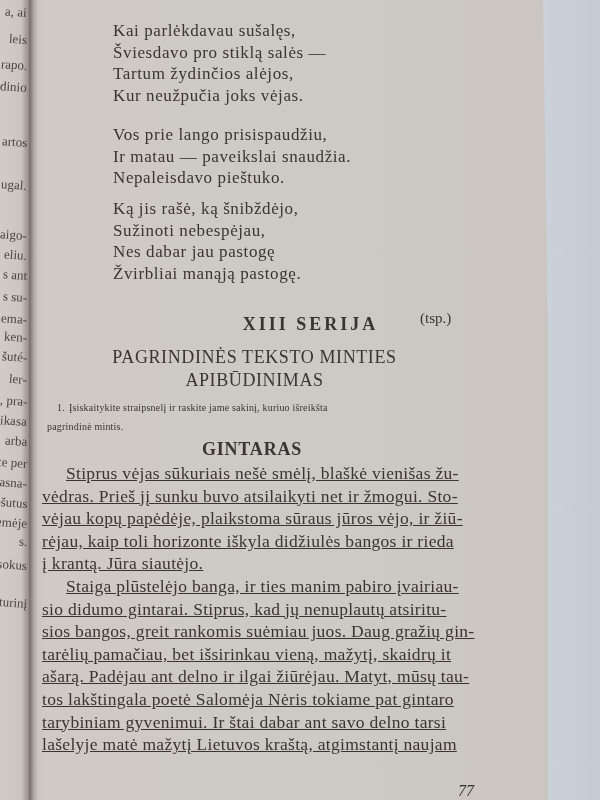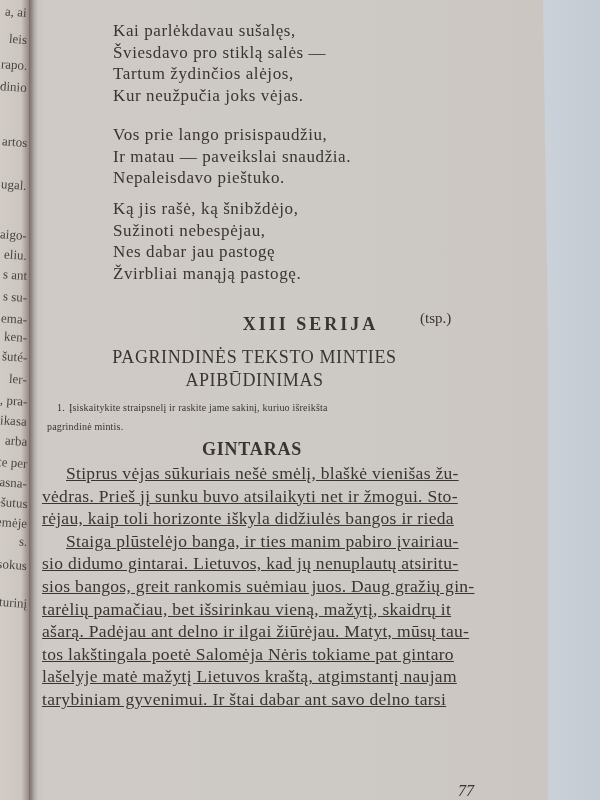--- a/index.html
+++ b/index.html
@@ -134,24 +134,26 @@
 <div class="task text">
   <div style="padding-left:10px;"><span class="num">1.</span><span>Įsiskaitykite straipsnelį ir raskite jame sakinį, kuriuo išreikšta</span></div>
   <div>pagrindinė mintis.</div>
 </div>
 
 <div class="story-title text">GINTARAS</div>
 
 <div class="body-text text" id="story-body">
     <span class="ln indent">Stiprus vėjas sūkuriais nešė smėlį, blaškė vienišas žu-</span>
     <span class="ln">vėdras. Prieš jį sunku buvo atsilaikyti net ir žmogui. Sto-</span>
+    <span class="ln">vėjau kopų papėdėje, plaikstoma sūraus jūros vėjo, ir žiū-</span>
     <span class="ln">rėjau, kaip toli horizonte iškyla didžiulės bangos ir rieda</span>
+    <span class="ln">į krantą. Jūra siautėjo.</span>
     <span class="ln indent">Staiga plūstelėjo banga, ir ties manim pabiro įvairiau-</span>
-    <span class="ln">sio didumo gintarai. Lietuvos, kad jų nenuplautų atsiritu-</span>
+    <span class="ln">sio didumo gintarai. Stiprus, kad jų nenuplautų atsiritu-</span>
     <span class="ln">sios bangos, greit rankomis suėmiau juos. Daug gražių gin-</span>
     <span class="ln">tarėlių pamačiau, bet išsirinkau vieną, mažytį, skaidrų it</span>
     <span class="ln">ašarą. Padėjau ant delno ir ilgai žiūrėjau. Matyt, mūsų tau-</span>
     <span class="ln">tos lakštingala poetė Salomėja Nėris tokiame pat gintaro</span>
+    <span class="ln">tarybiniam gyvenimui. Ir štai dabar ant savo delno tarsi</span>
     <span class="ln">lašelyje matė mažytį Lietuvos kraštą, atgimstantį naujam</span>
-    <span class="ln">tarybiniam gyvenimui. Ir štai dabar ant savo delno tarsi</span>
   </div>
 
 <div class="page-num text">77</div>
 
 </body></html>

